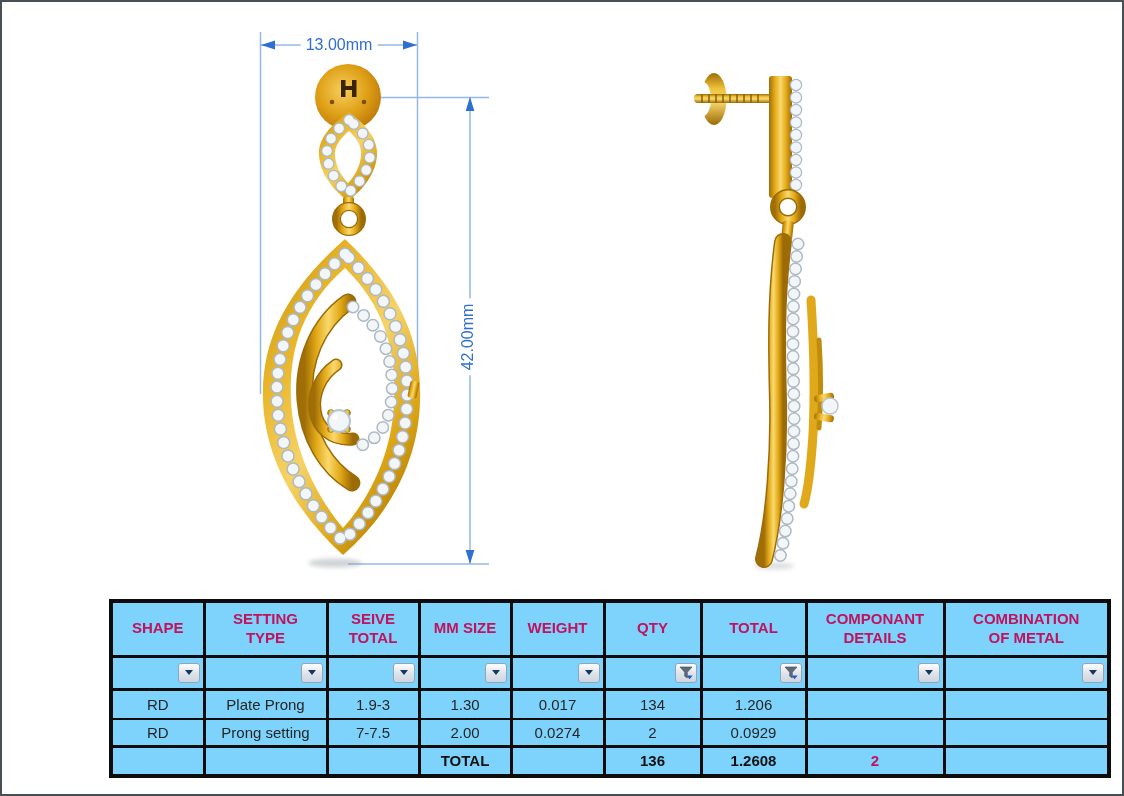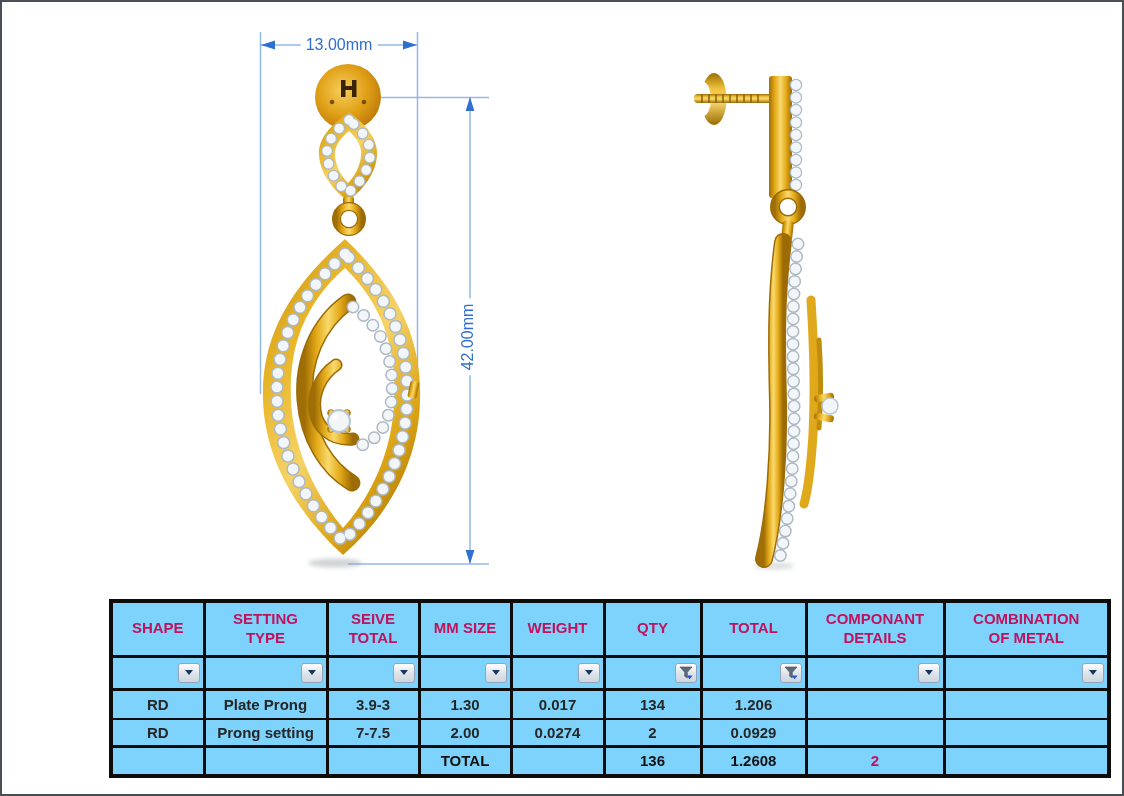--- a/index.html
+++ b/index.html
@@ -18,21 +18,20 @@
 
   
   table.spec{
     position:absolute;left:62px;top:597px;width:998px;
     border-collapse:collapse;table-layout:fixed;
     border:4px solid #0c0c0c;background:#7dd3fc;z-index:4;margin-left:45px;
   }
   table.spec th,table.spec td{
     border:3px solid #0c0c0c;padding:0 2px;text-align:center;vertical-align:middle;
     overflow:hidden;
-    font-weight:bold;
   }
   tr.hdr{height:55px;}
   tr.hdr th{color:#C1125E;font-size:15px;font-weight:bold;line-height:1.25;}
   tr.hdr th span{display:block;}
   tr.filter{height:33px;}
   tr.filter td{position:relative;}
   tr.r1{height:30px;}
   tr.r2{height:27px;}
   tr.r1 td{border-bottom-width:2px;}
   tr.r2 td{border-top-width:2px;}
@@ -293,21 +292,21 @@
       <td>
             <span class="filter-btn">
               <span class="arrow-down"></span>
             </span>
           </td>
     </tr>
 
     <tr class="r1">
       <td>RD</td>
       <td>Plate Prong</td>
-      <td>3.9-3</td>
+      <td>1.9-3</td>
       <td>1.30</td>
       <td>0.017</td>
       <td>134</td>
       <td>1.206</td>
       <td></td>
       <td></td>
     </tr>
 
     <tr class="r2">
       <td>RD</td>

